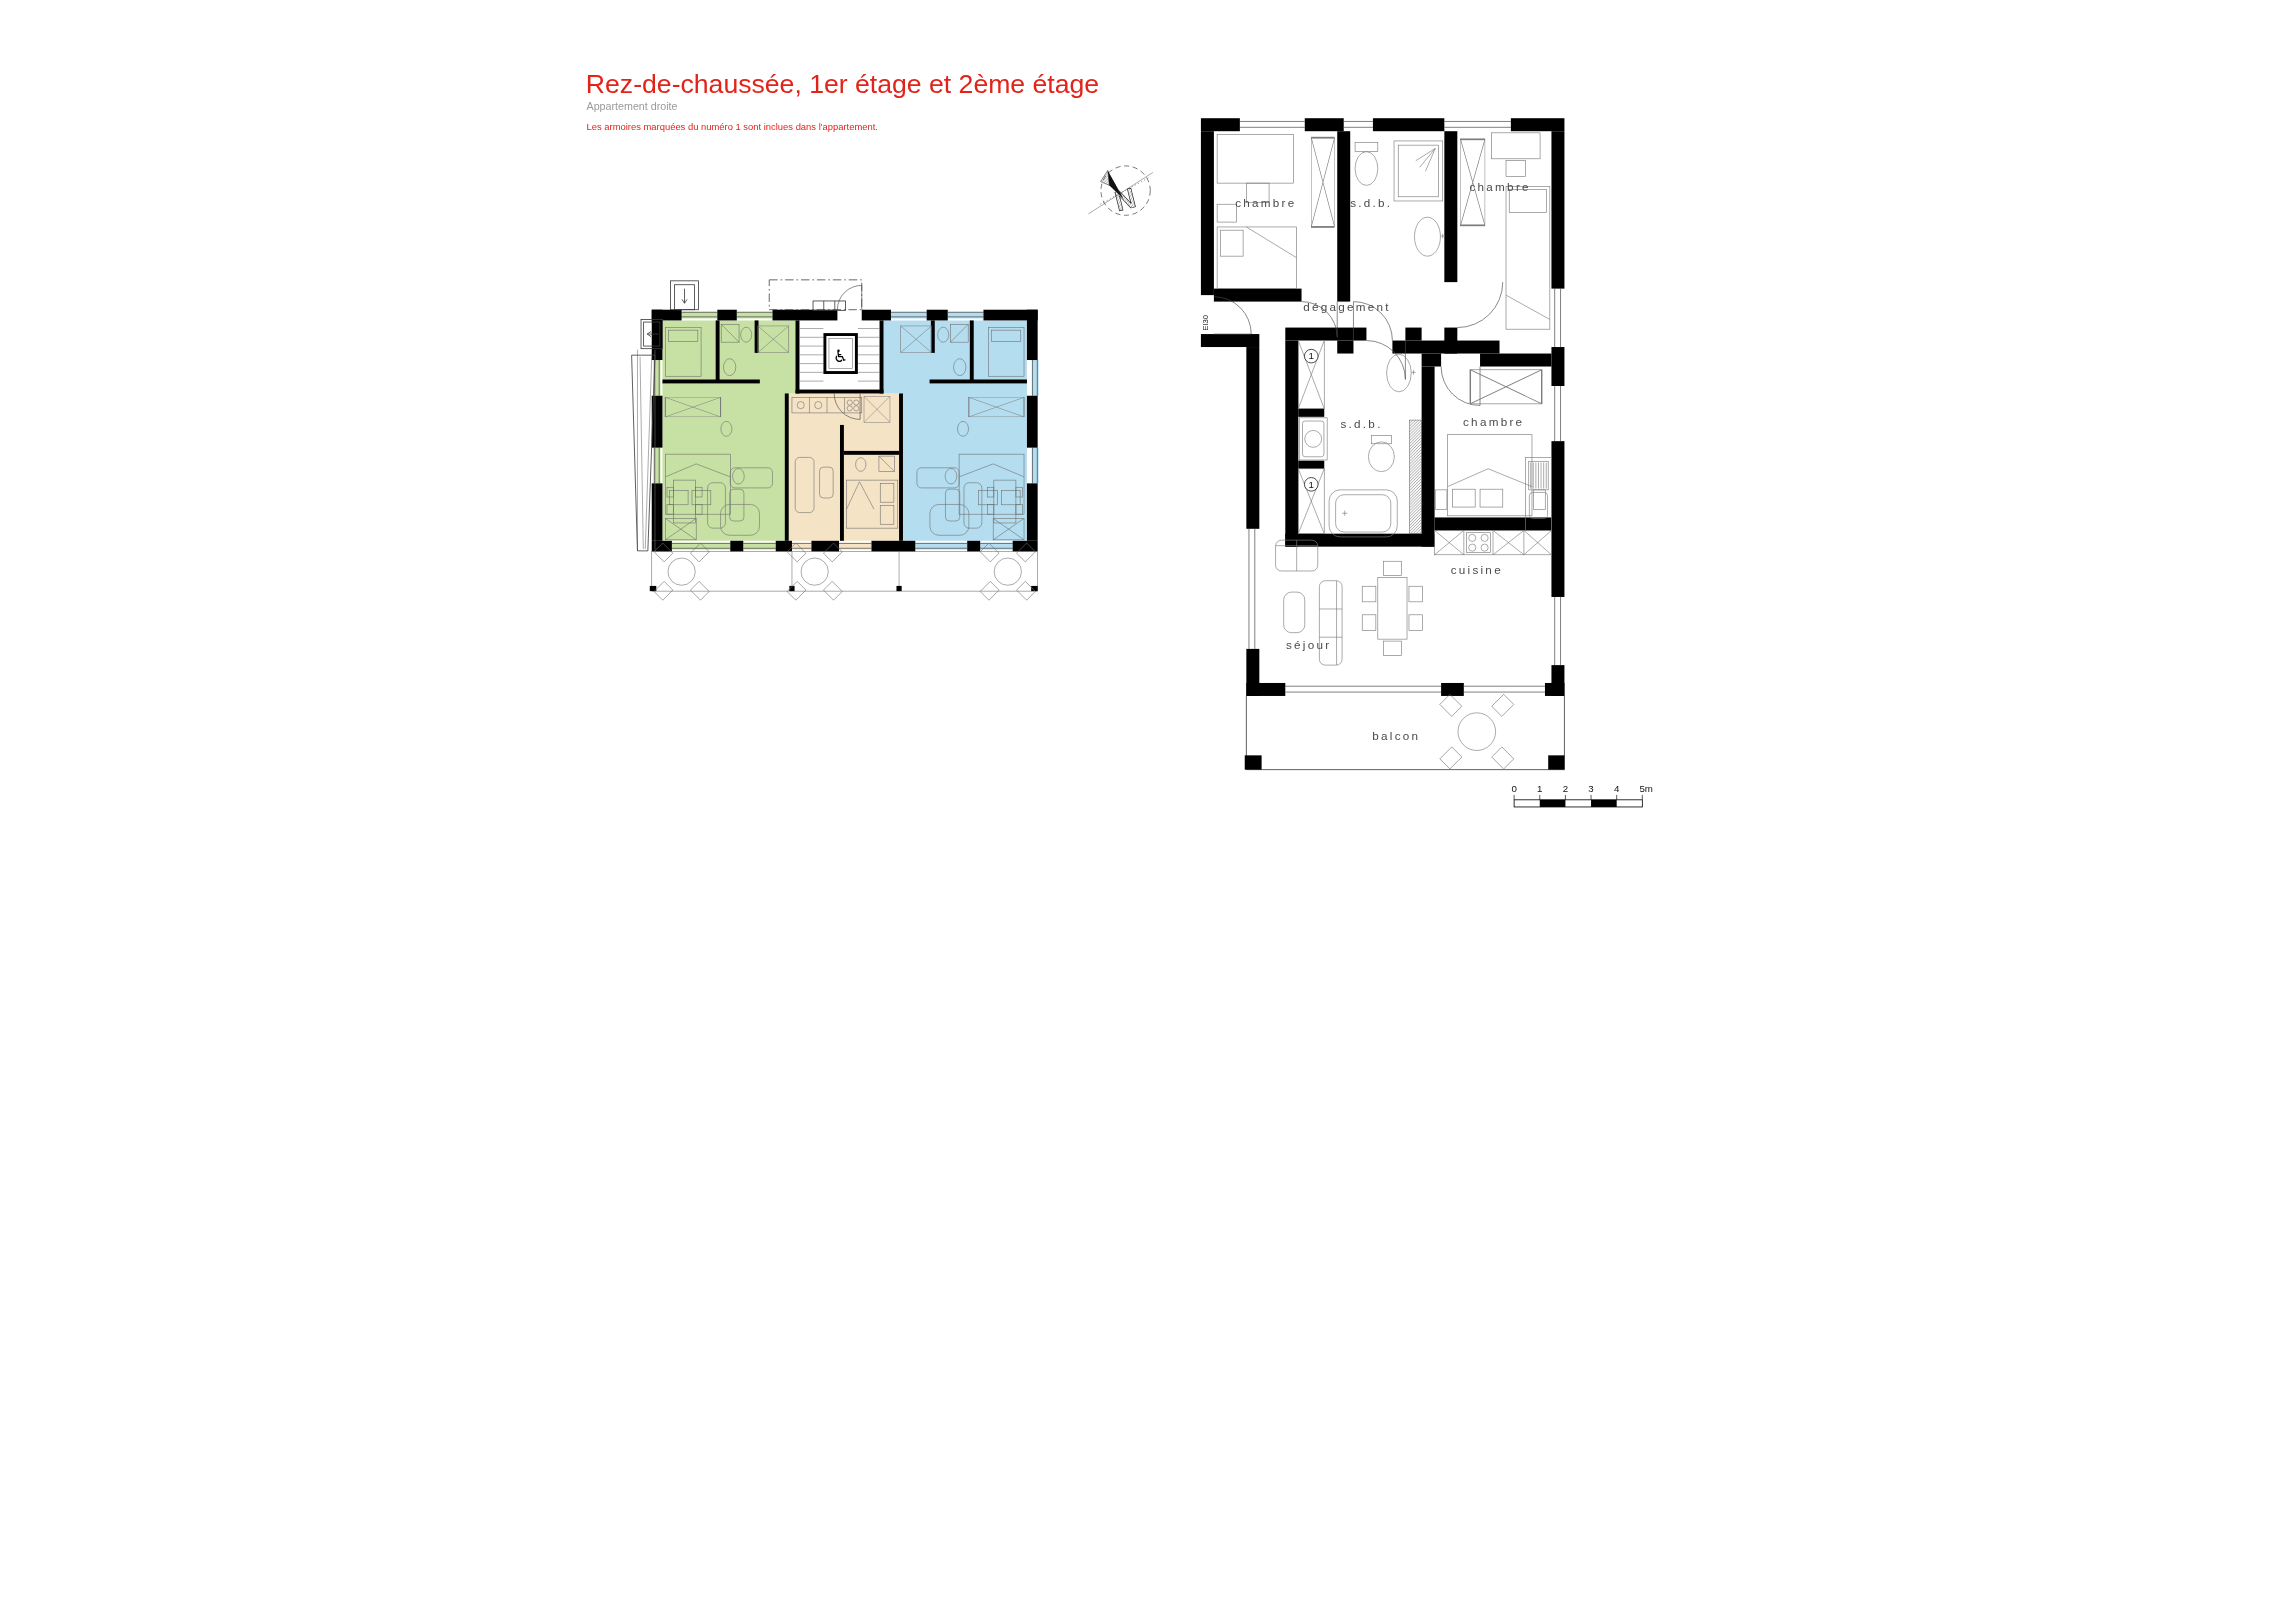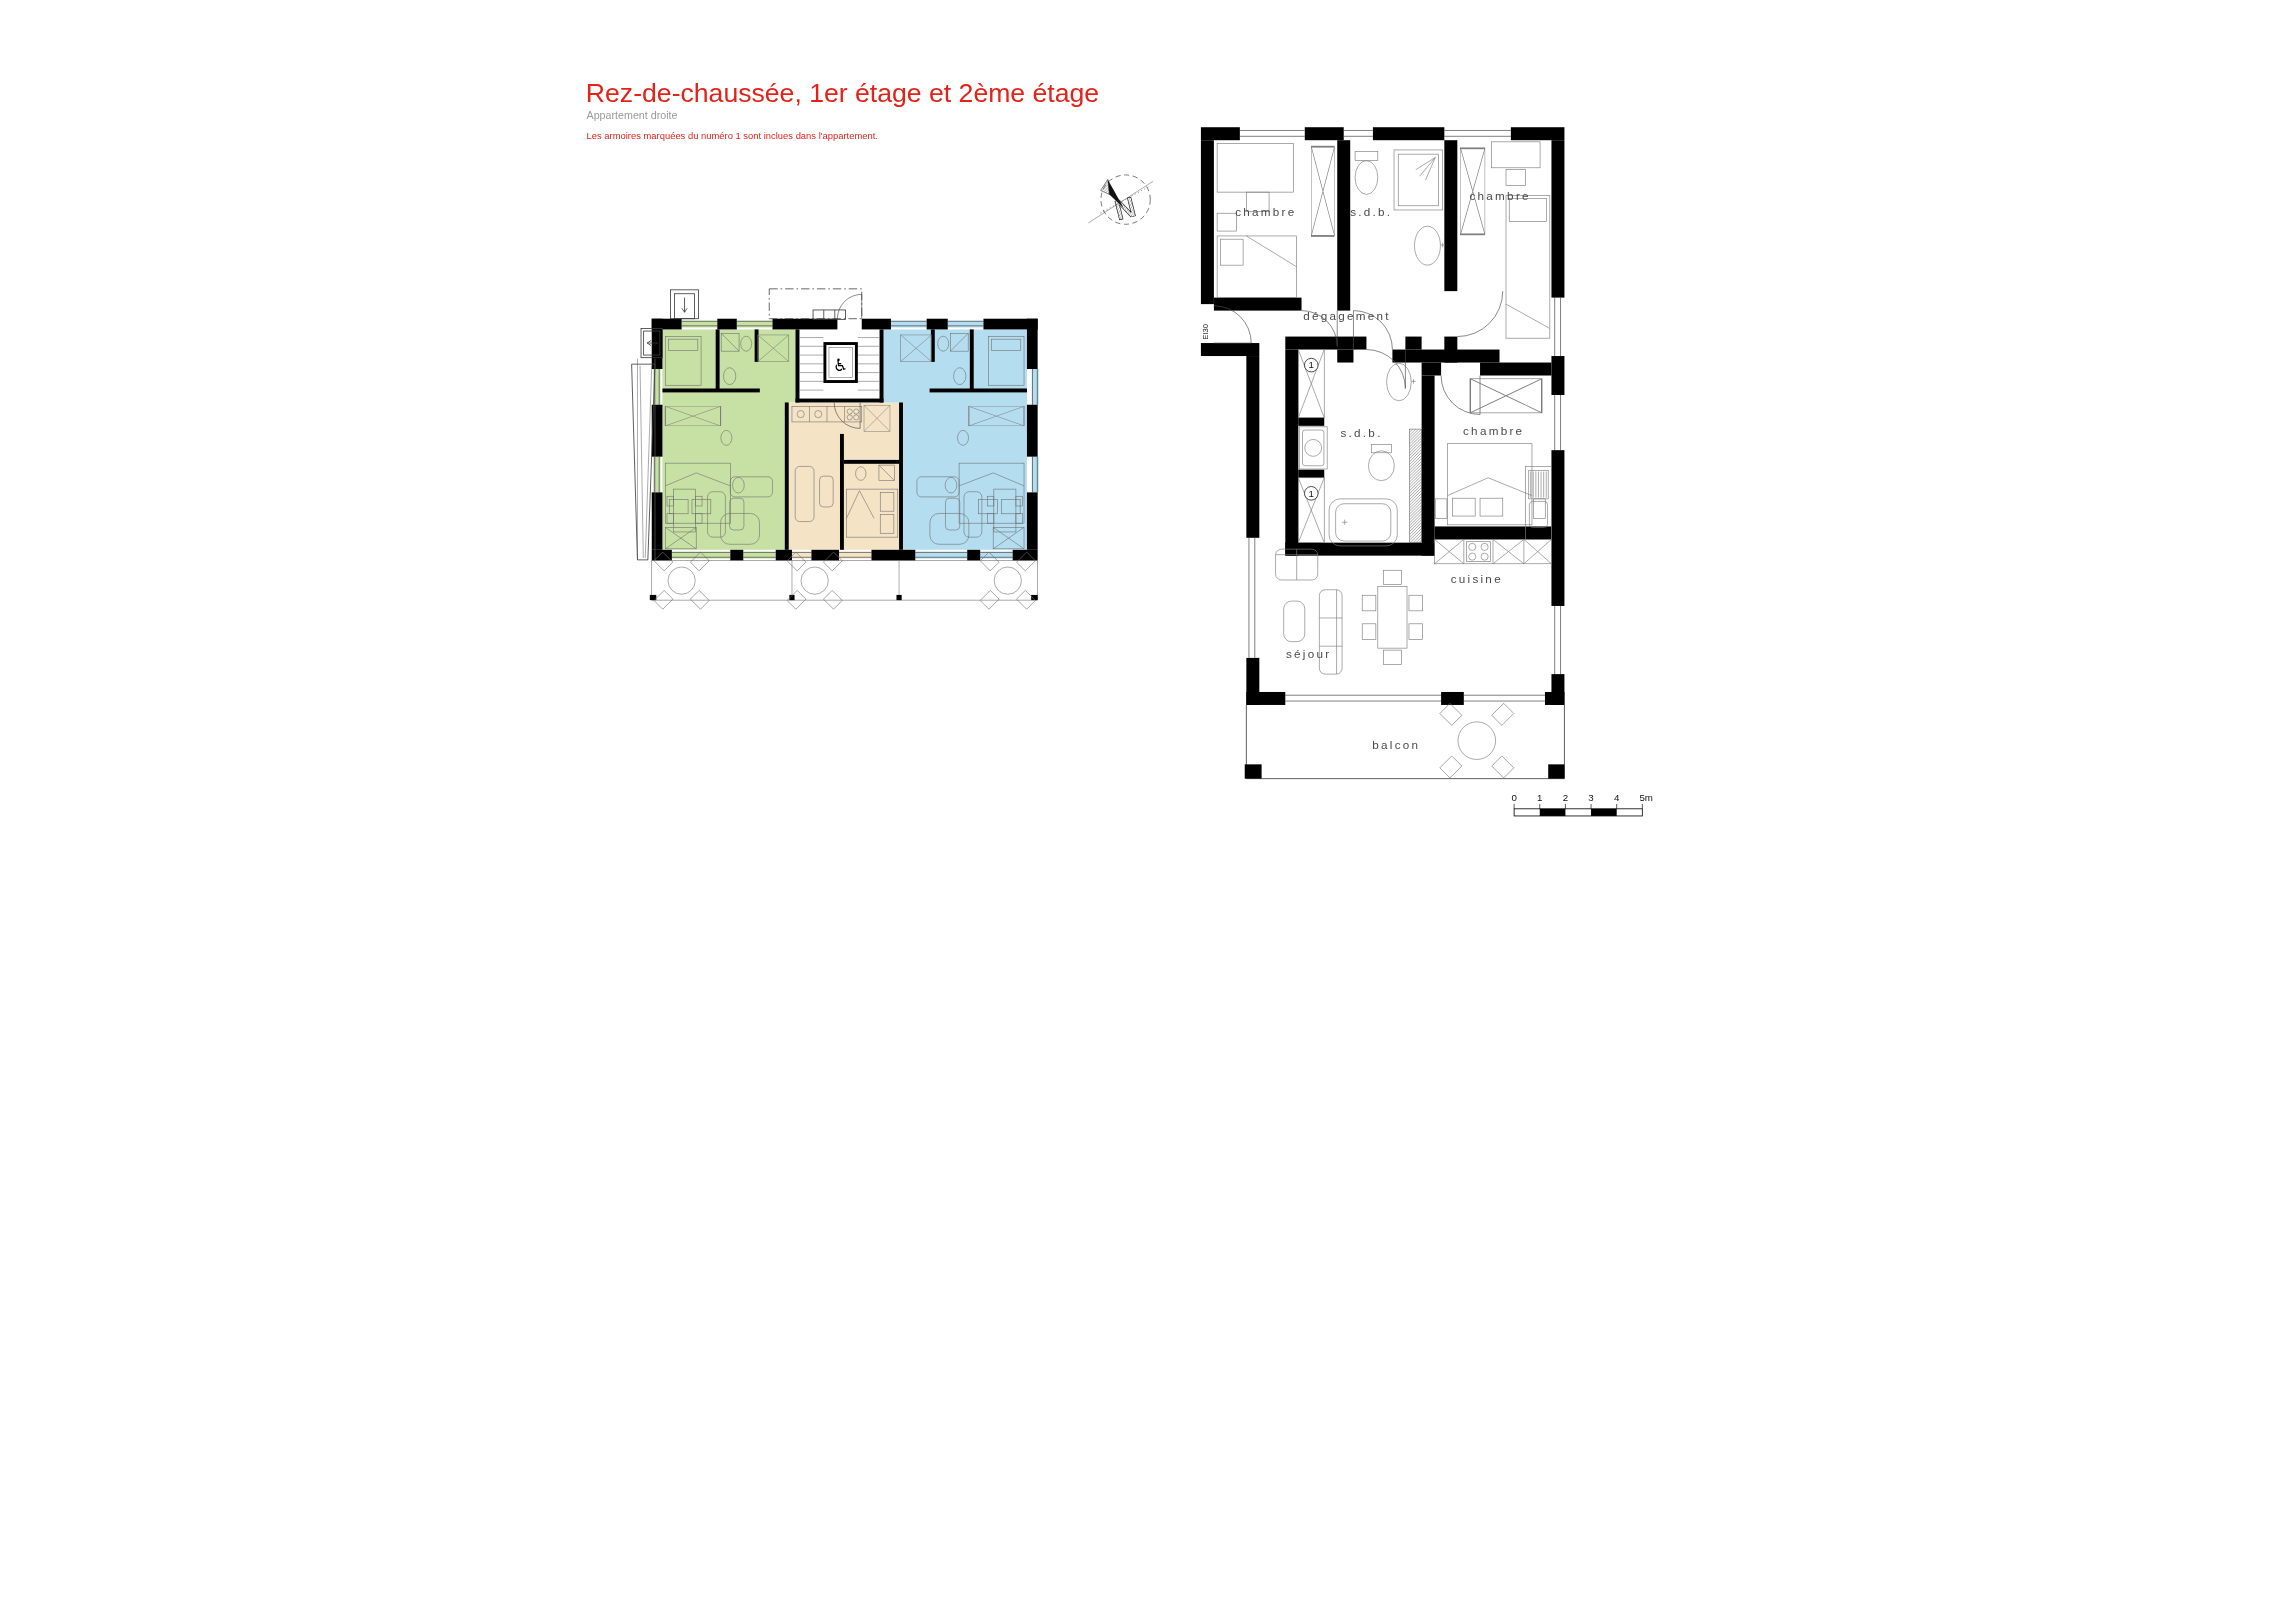--- a/index.html
+++ b/index.html
@@ -1,16 +1,16 @@
 <!DOCTYPE html>
 <html style="font-size:10.4px"><head>
 <meta charset="utf-8">
 <style>
   html,body{margin:0;padding:0;background:#fff;}
-  .page{width:100%;max-width:1136px;margin:12px auto;}
+  .page{width:100%;max-width:1136px;margin:3px auto;}
   svg{display:block;width:100%;height:auto;background:#fff;}
   text{font-family:"Liberation Sans","DejaVu Sans",sans-serif;}
   .title-text{font-size:82px;letter-spacing:0px;}
   .subtitle-text{font-size:33px;}
   .note-text{font-size:29px;}
   .room-label{font-size:36px;letter-spacing:7px;fill:#4a4a4a;text-anchor:middle;}
   .small-label{font-size:24px;fill:#222;}
   .tick-label{font-size:30px;fill:#111;text-anchor:middle;}
   .w{fill:#000;}
   .t{stroke:#3a3a3a;stroke-width:2.5;fill:none;}

